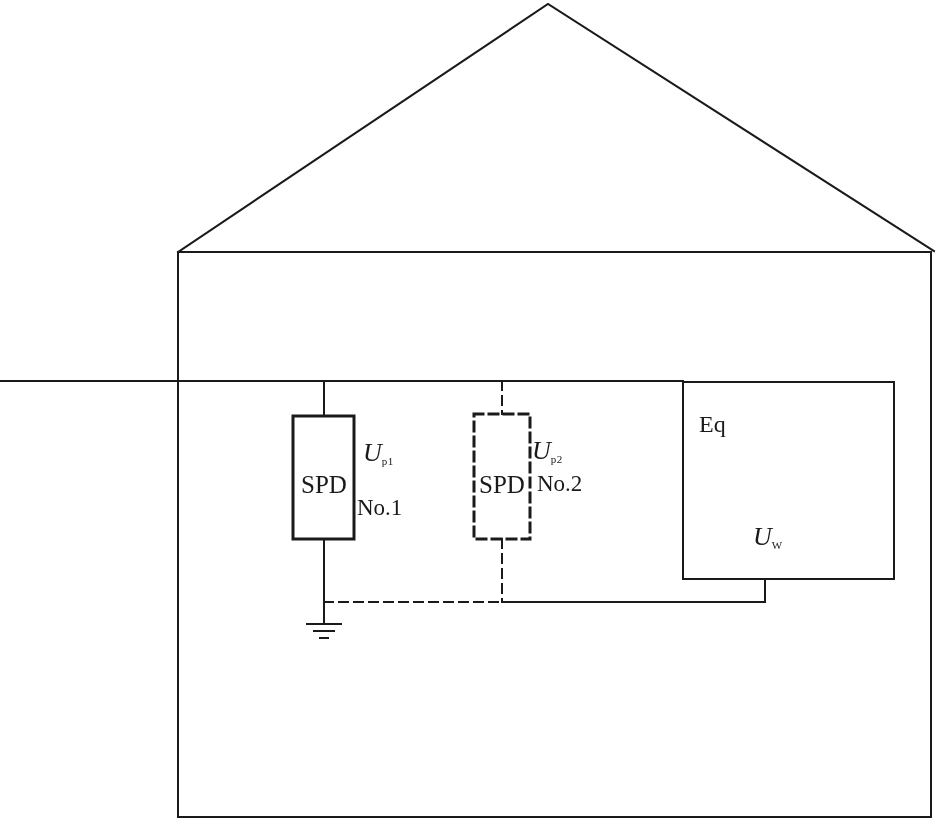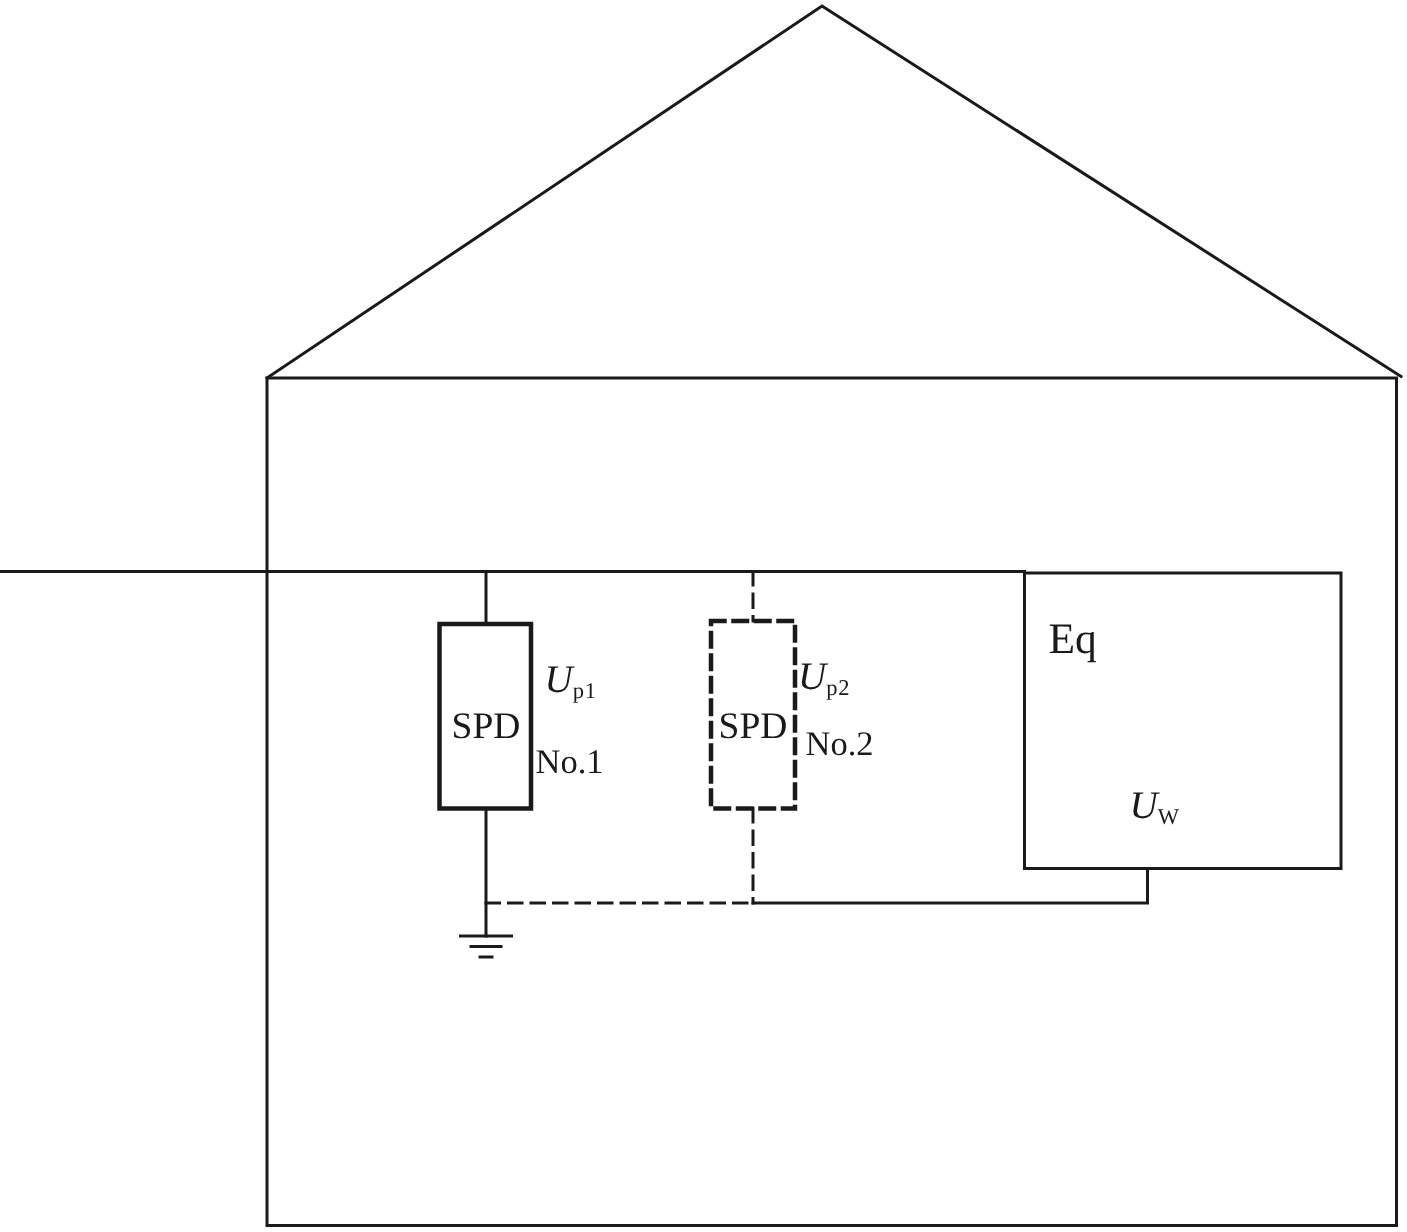--- a/index.html
+++ b/index.html
@@ -29,28 +29,28 @@
   }
   .lbl-spd {
     font-size: 25px;
     text-align: center;
   }
   .lbl-no {
     font-size: 23px;
     text-align: center;
   }
   .lbl-eq {
-    font-size: 29px;
+    font-size: 24px;
   }
   .lbl-u {
     font-size: 26px;
     font-style: italic;
   }
   .lbl-u sub {
-    font-size: 15px;
+    font-size: 11px;
     font-style: normal;
     line-height: 0;
     vertical-align: -4px;
     letter-spacing: 0.5px;
   }
 </style>
 </head>
 <body>
 
 <div class="canvas">
@@ -82,18 +82,18 @@
       <rect x="683" y="382" width="211" height="197"></rect>
     </g>
   </svg>
 
   <div class="lbl lbl-spd" style="left:294px; top:472px; width:60px;">SPD</div>
   <div class="lbl lbl-u" style="left:363px; top:440px;"><span>U</span><sub>p1</sub></div>
   <div class="lbl lbl-no" style="left:357px; top:496px;">No.1</div>
 
   <div class="lbl lbl-spd" style="left:470px; top:472px; width:64px;">SPD</div>
   <div class="lbl lbl-u" style="left:532px; top:438px;"><span>U</span><sub>p2</sub></div>
-  <div class="lbl lbl-no" style="left:537px; top:484px;">No.2</div>
+  <div class="lbl lbl-no" style="left:537px; top:472px;">No.2</div>
 
   <div class="lbl lbl-eq" style="left:699px; top:412px;">Eq</div>
   <div class="lbl lbl-u" style="left:753px; top:524px;"><span>U</span><sub>W</sub></div>
 
 </div>
 
 </body></html>

